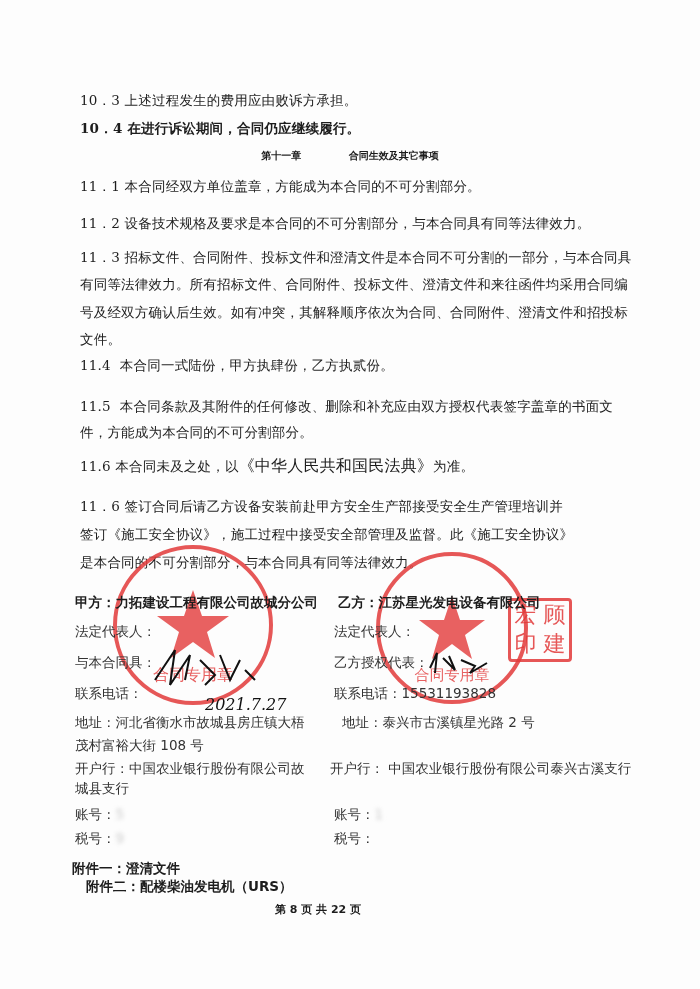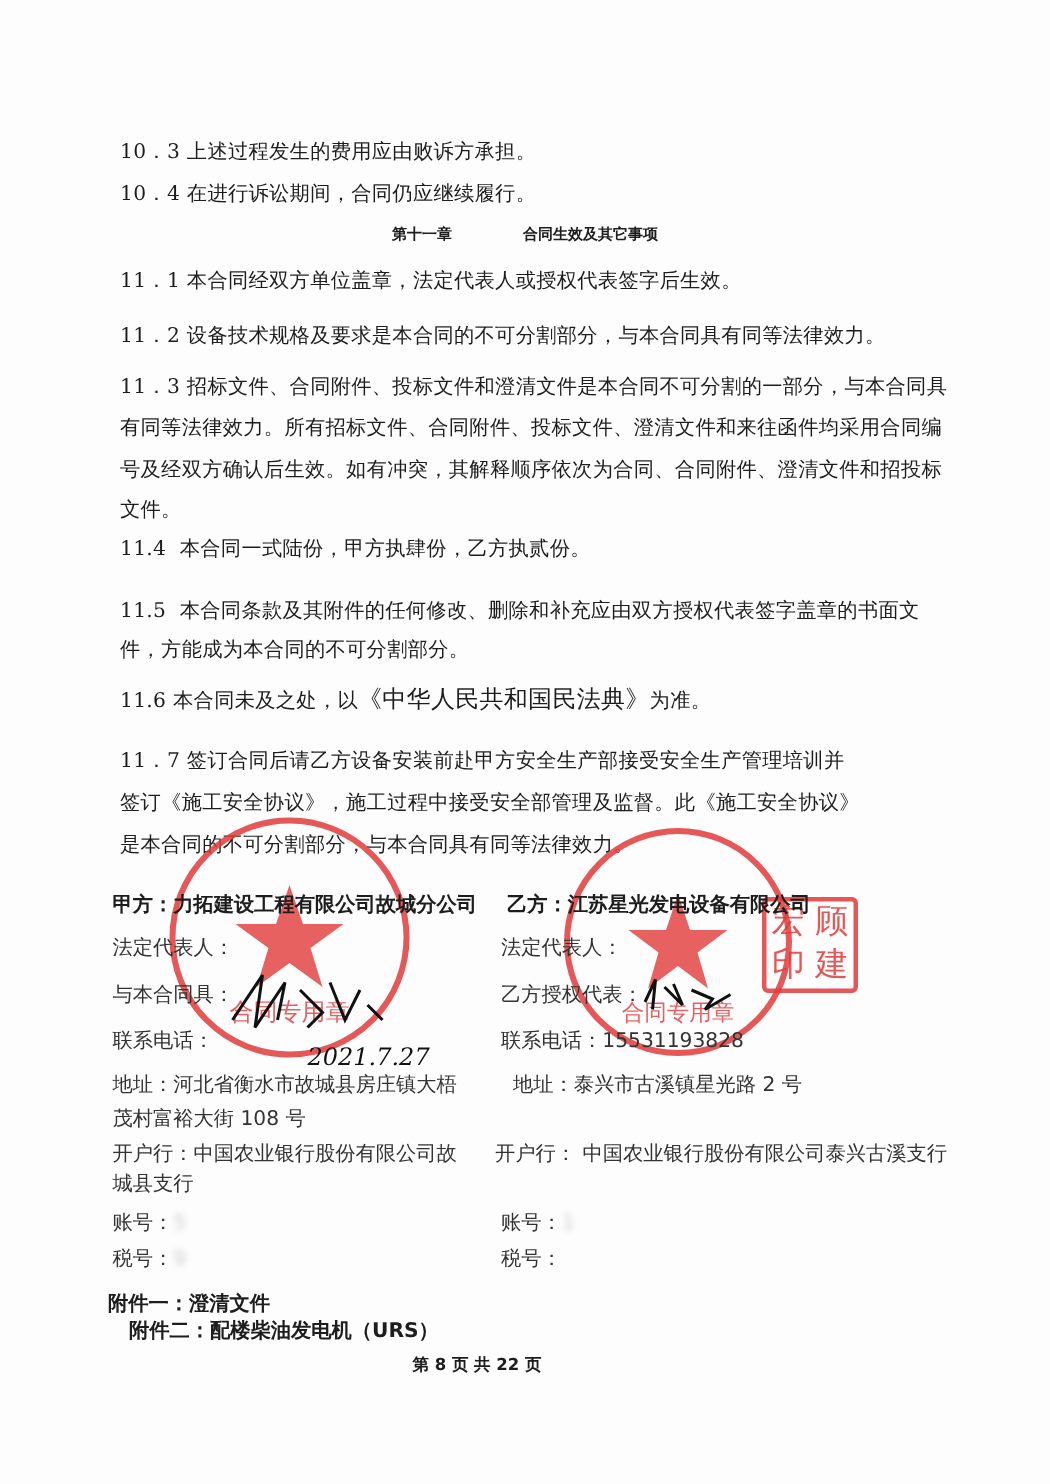--- a/index.html
+++ b/index.html
@@ -18,33 +18,33 @@
   .stamp { position:absolute; }
   .blur { color:#ccc; filter:blur(2px); }
 </style>
 </head>
 <body>
 
 <div class="line" style="top:92px;">
   <span>10．3</span>
   <span>上述过程发生的费用应由败诉方承担。</span>
 </div>
-<div class="line" style="top:120px;">
+<div class="line" style="top:120px;font-weight:bold;">
   <span>10．4</span>
   <span>在进行诉讼期间，合同仍应继续履行。</span>
 </div>
 
 <div class="chapter">
   <span>第十一章</span>
   <span>合同生效及其它事项</span>
 </div>
 
 <div class="line" style="top:178px;">
   <span>11．1</span>
-  <span>本合同经双方单位盖章，法定代表人或授权代表签字后生效。</span>
+  <span>本合同经双方单位盖章，方能成为本合同的不可分割部分。</span>
 </div>
 
 <div class="line" style="top:215px;">
   <span>11．2</span>
   <span>设备技术规格及要求是本合同的不可分割部分，与本合同具有同等法律效力。</span>
 </div>
 
 <div class="line" style="top:249px;">
   <span>11．3</span>
   <span>招标文件、合同附件、投标文件和澄清文件是本合同不可分割的一部分，与本合同具</span>
@@ -63,21 +63,21 @@
   <span>本合同条款及其附件的任何修改、删除和补充应由双方授权代表签字盖章的书面文</span>
 </div>
 <div class="line" style="top:424px;">件，方能成为本合同的不可分割部分。</div>
 
 <div class="line" style="top:456px;">
   <span>11.6</span>
   <span>本合同未及之处，以</span><span class="big">《中华人民共和国民法典》</span><span>为准。</span>
 </div>
 
 <div class="line" style="top:498px;">
-  <span>11．7</span>
+  <span>11．6</span>
   <span>签订合同后请乙方设备安装前赴甲方安全生产部接受安全生产管理培训并</span>
 </div>
 <div class="line" style="top:526px;">签订《施工安全协议》，施工过程中接受安全部管理及监督。此《施工安全协议》</div>
 <div class="line" style="top:554px;">是本合同的不可分割部分，与本合同具有同等法律效力。</div>
 
 <svg class="stamp" style="left:108px;top:540px;" width="170" height="170" viewBox="0 0 170 170">
   <circle cx="85" cy="85" r="78" fill="none" stroke="#e23a3a" stroke-width="4" opacity="0.85"></circle>
   <polygon points="85,50 94,76 121,76 99,92 107,118 85,102 63,118 71,92 49,76 76,76" fill="#e23a3a" opacity="0.8"></polygon>
   <text x="85" y="140" text-anchor="middle" font-size="16" fill="#e23a3a" opacity="0.8" font-family="DejaVu Sans, sans-serif">合同专用章</text>
 </svg>

